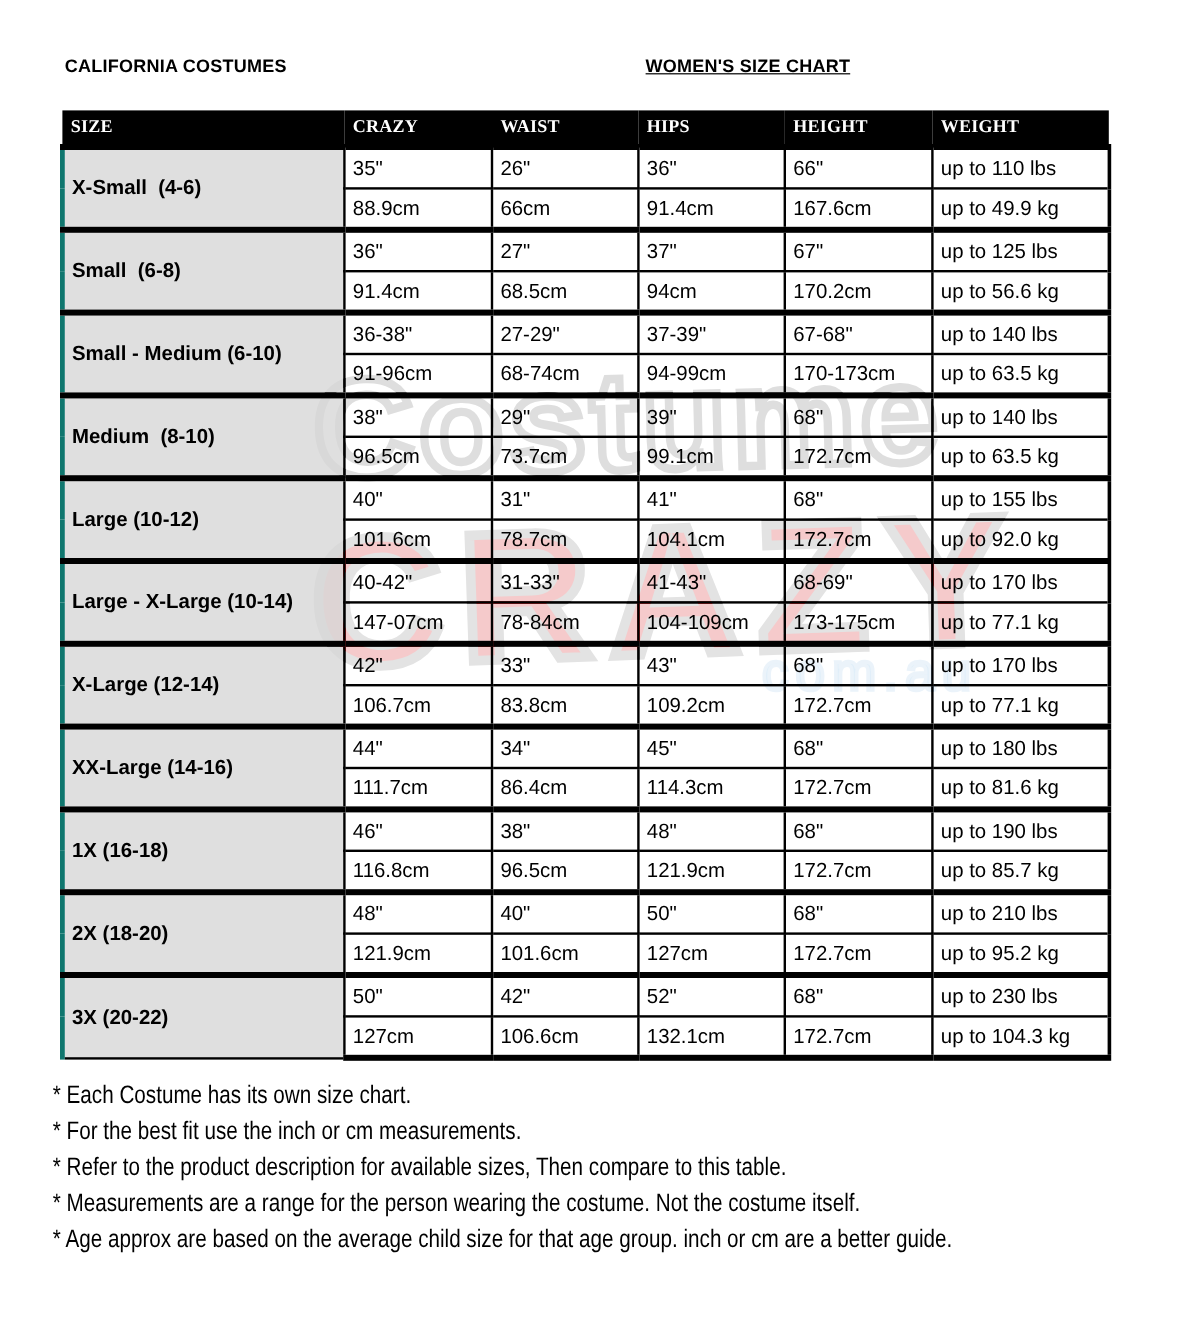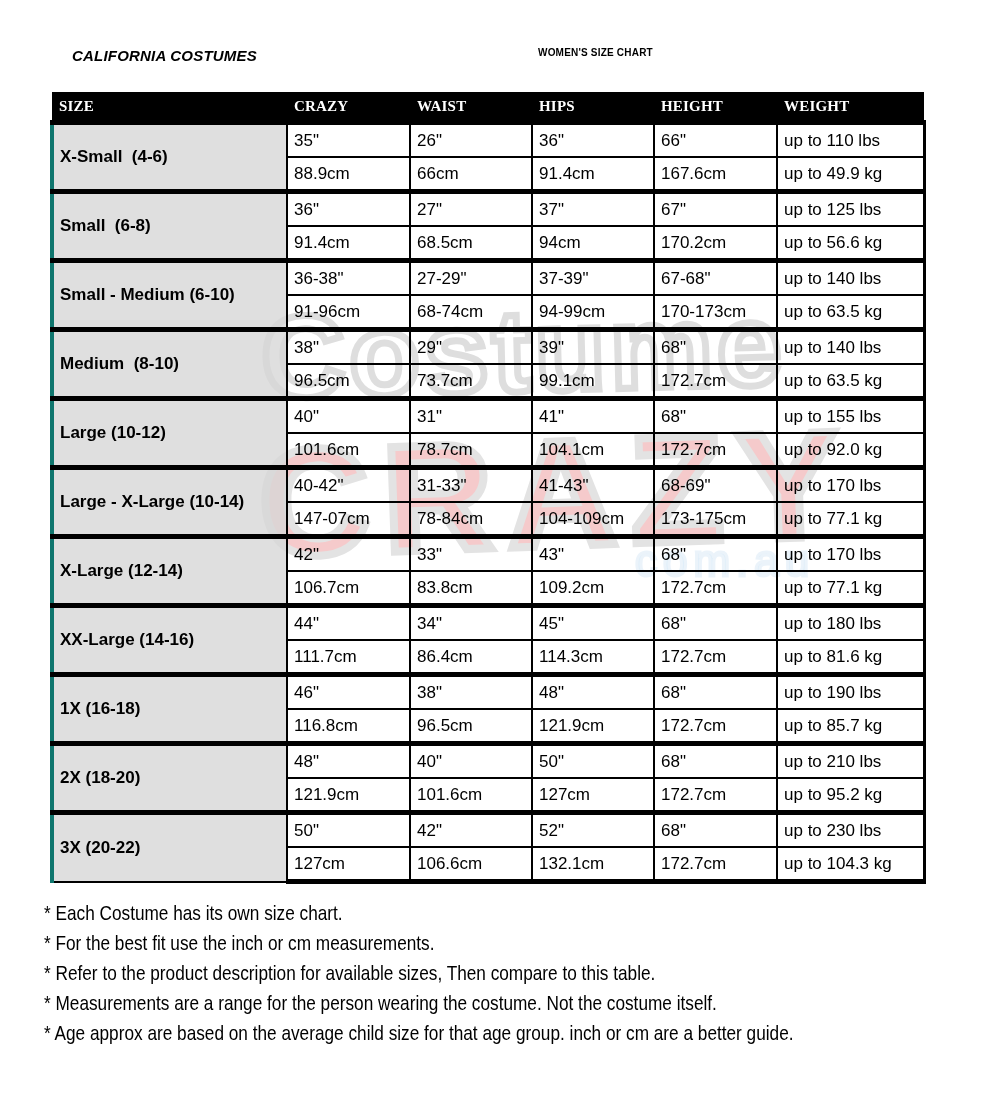--- a/index.html
+++ b/index.html
@@ -1,21 +1,21 @@
 <!DOCTYPE html>
 <html><head>
 <meta charset="utf-8">
 <style>
   html,body{margin:0;padding:0;}
   body{
     width:1000px;height:1100px;background:#ffffff;position:relative;overflow:hidden;
     font-family:"Liberation Sans", sans-serif;color:#000;
   }
-  .brand-title{position:absolute;left:72px;top:47px;font-size:15px;font-weight:bold;letter-spacing:.2px;font-style:italic;}
-  .chart-title{position:absolute;left:538px;top:47px;font-size:10px;font-weight:bold;letter-spacing:.2px;}
+  .brand-title{position:absolute;left:54px;top:47px;font-size:15px;font-weight:bold;letter-spacing:.2px;}
+  .chart-title{position:absolute;left:538px;top:47px;font-size:15px;font-weight:bold;letter-spacing:.2px;text-decoration:underline;}
 
   
   .watermark{position:absolute;left:255px;top:288px;width:720px;height:320px;z-index:1;pointer-events:none;}
   .wm-costume{
     position:absolute;left:6px;top:-4px;font-size:116px;font-weight:bold;letter-spacing:4px;
     color:#ffffff;-webkit-text-stroke:7px #7c7c7c;transform:rotate(-1.5deg);white-space:nowrap;
   }
   .wm-crazy{
     position:absolute;left:4px;top:118px;font-size:152px;font-weight:bold;letter-spacing:14px;
     color:#d62e31;-webkit-text-stroke:8px #8f8f8f;transform:rotate(-2deg);white-space:nowrap;

